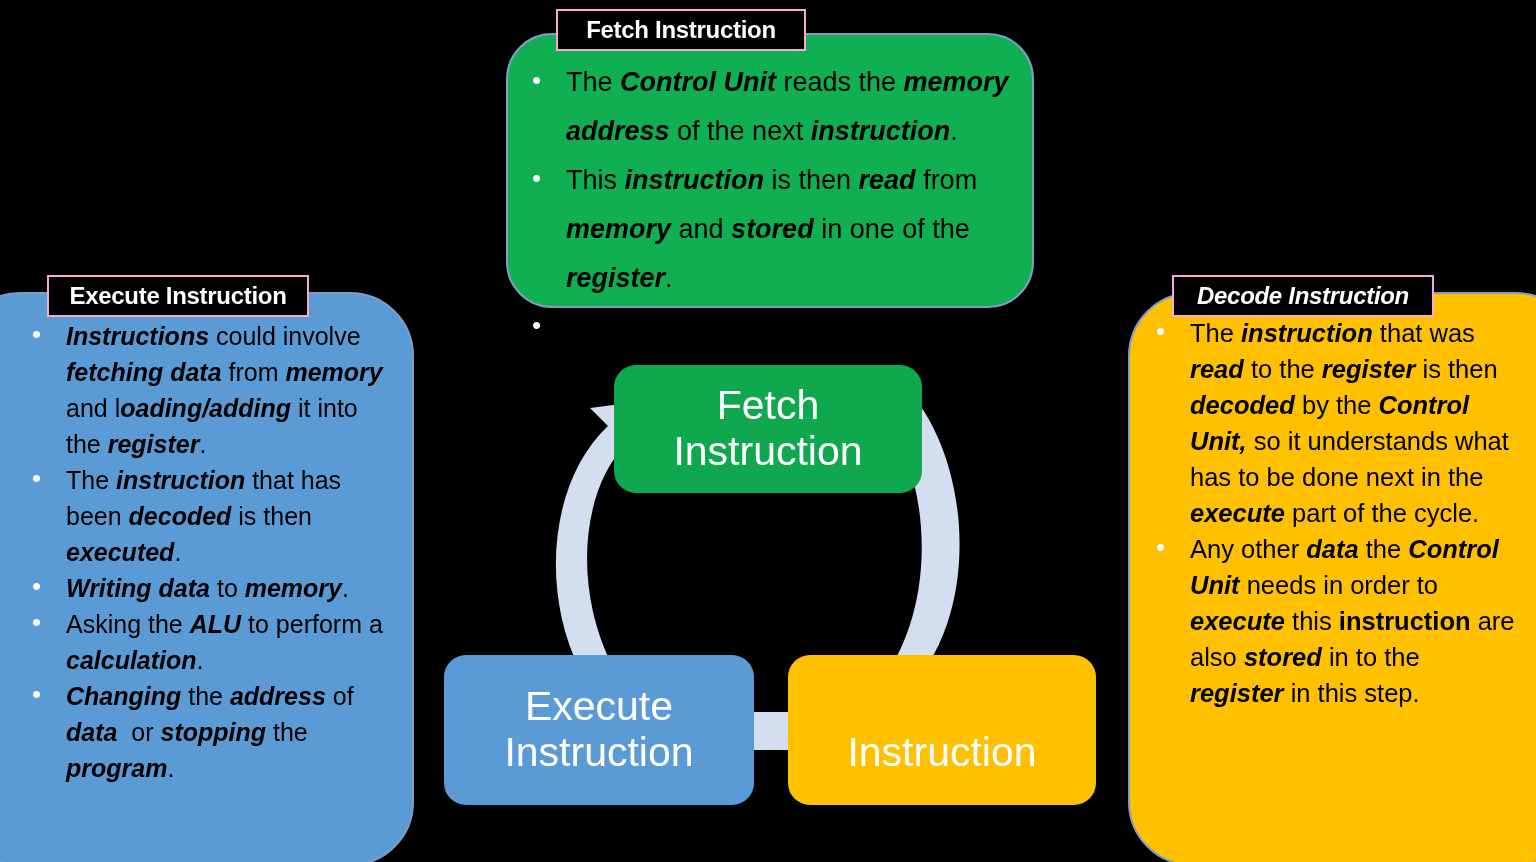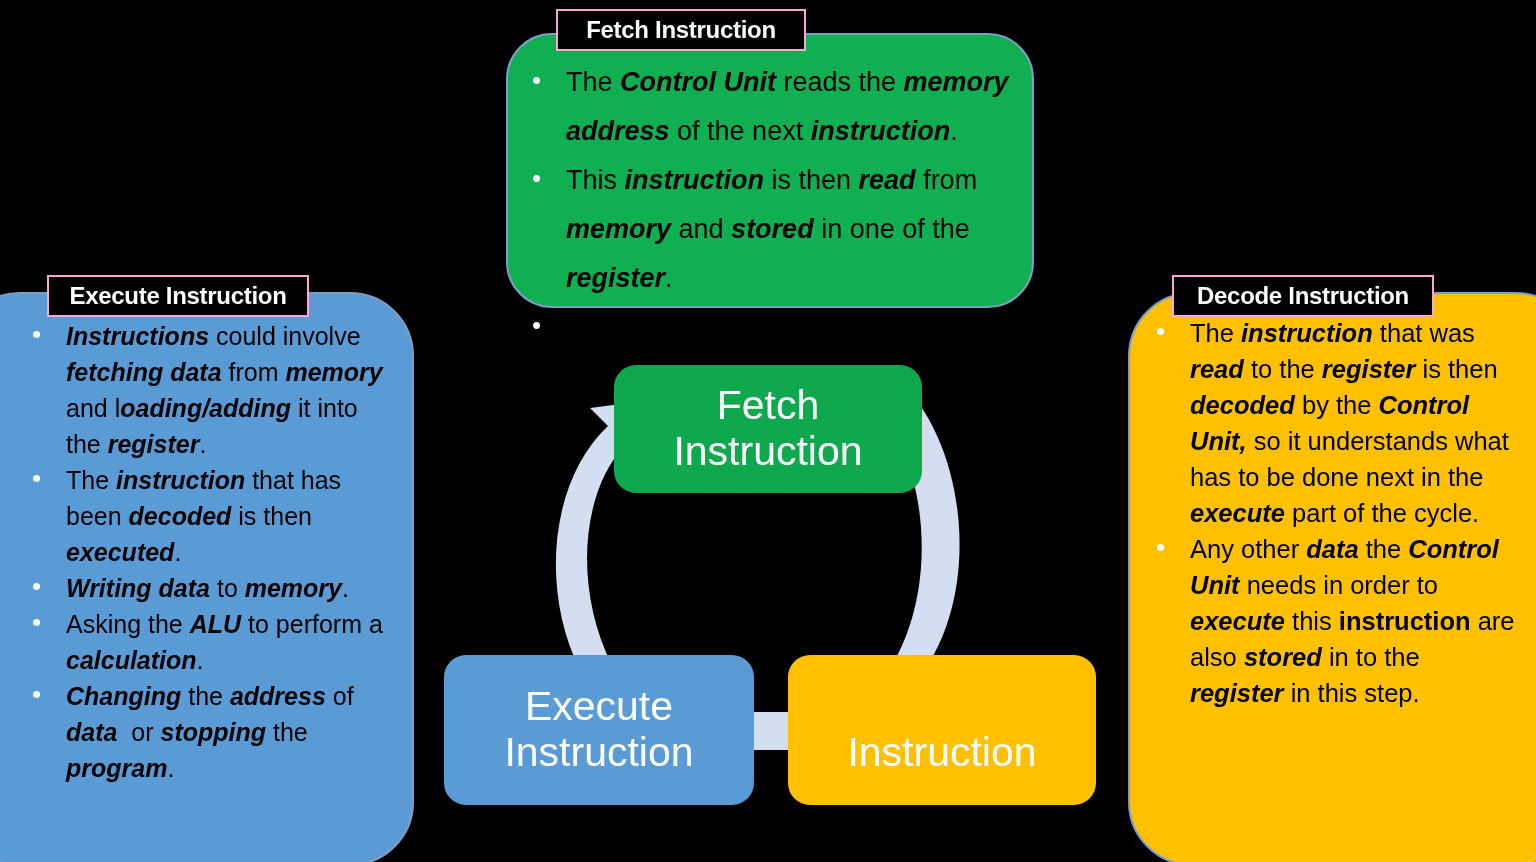--- a/index.html
+++ b/index.html
@@ -71,20 +71,21 @@
   }
   .chip-fetch {
     left: 556px; top: 9px;
     width: 246px; height: 38px;
     font-size: 24px;
   }
   .chip-decode {
     left: 1172px; top: 275px;
     width: 258px; height: 38px;
     font-size: 24px;
+    font-style: italic;
   }
 
   
   ul.bullets {
     list-style: none;
     margin: 0;
     padding: 0;
     position: absolute;
   }
   ul.bullets li {

